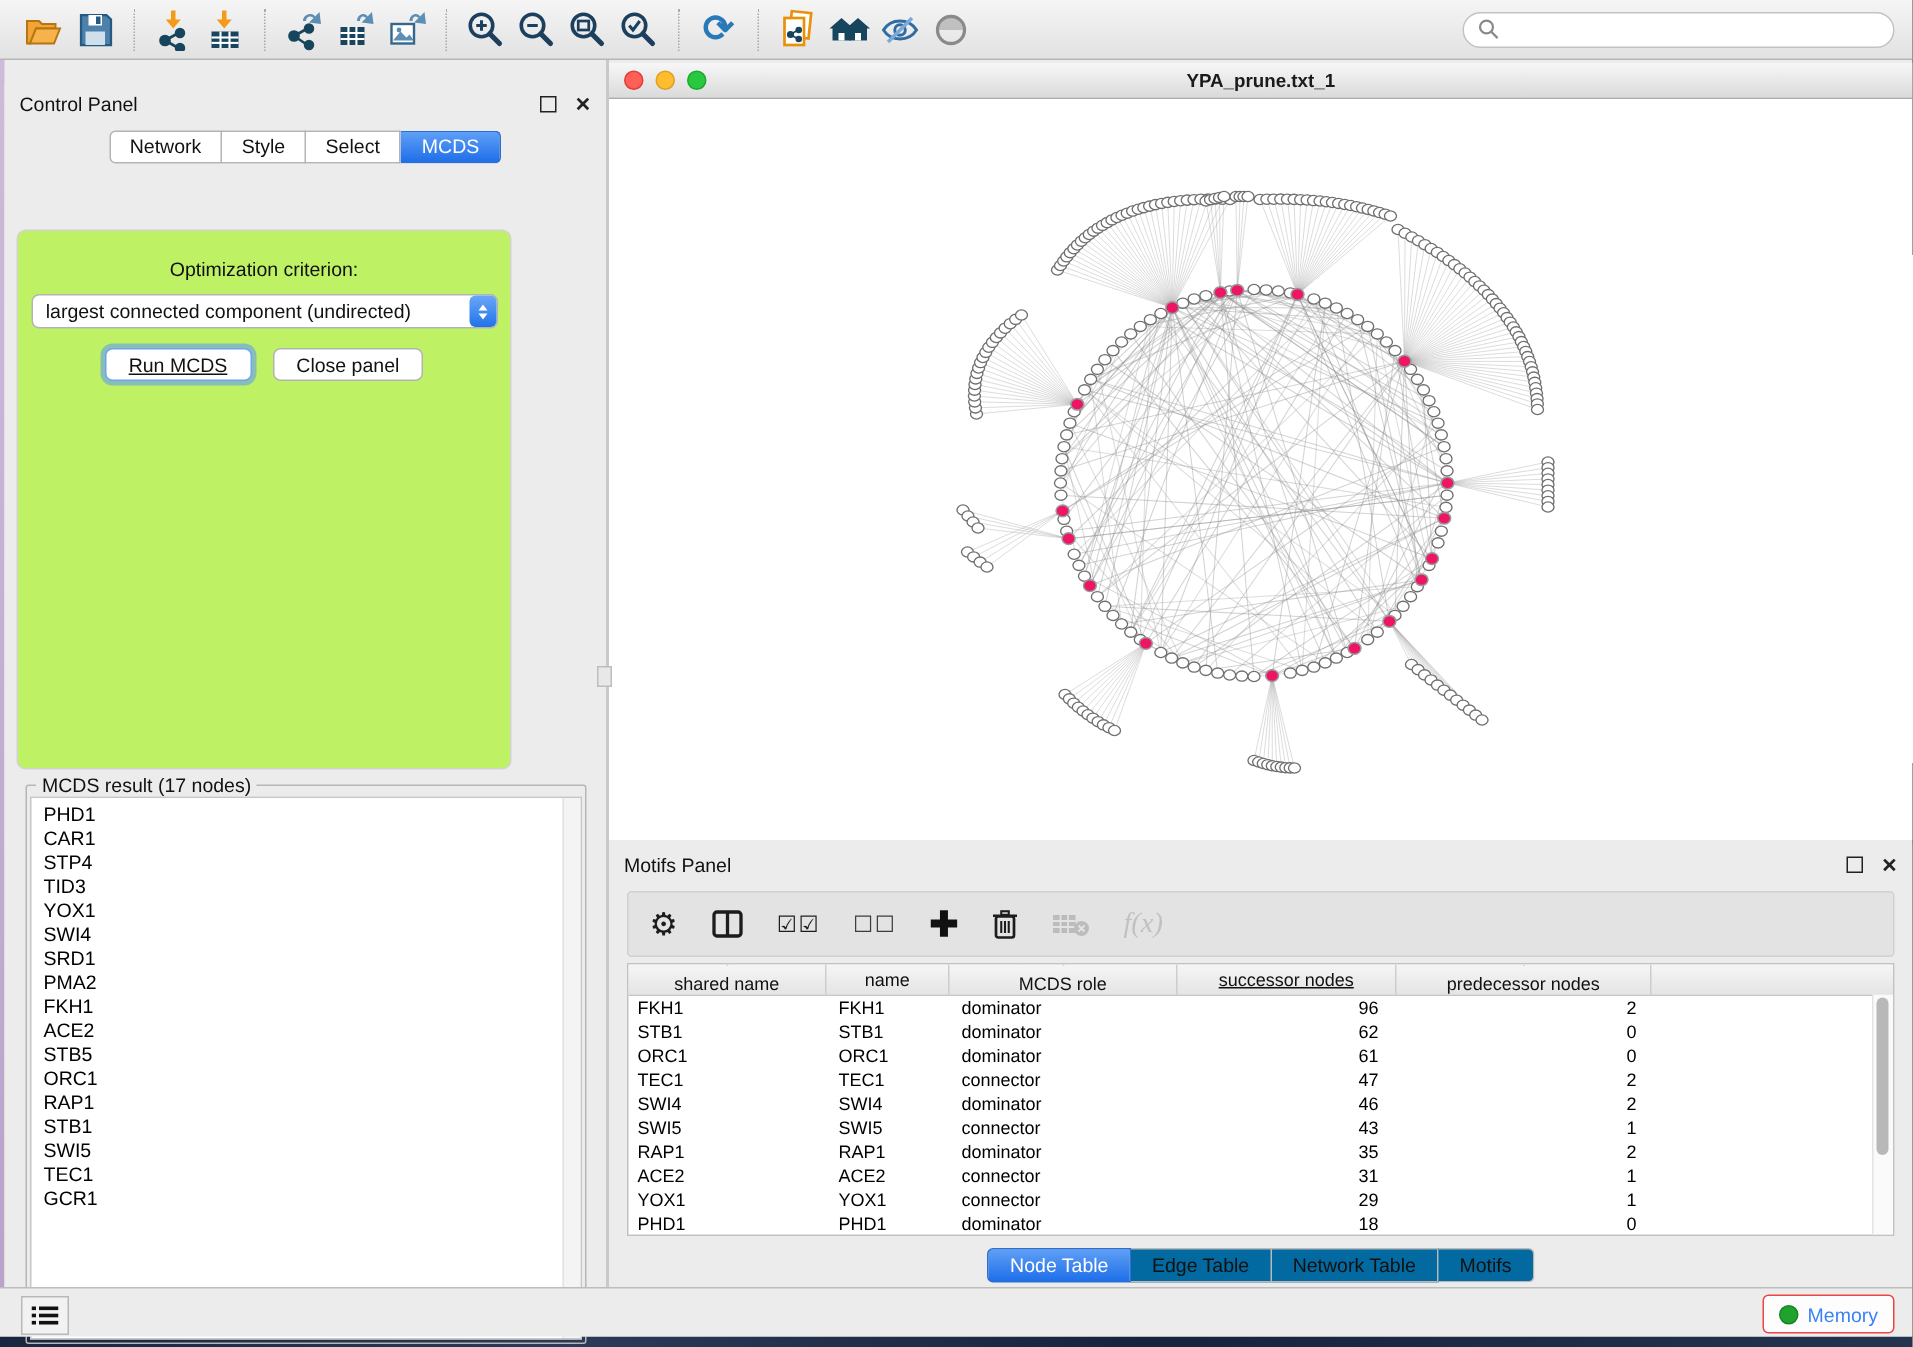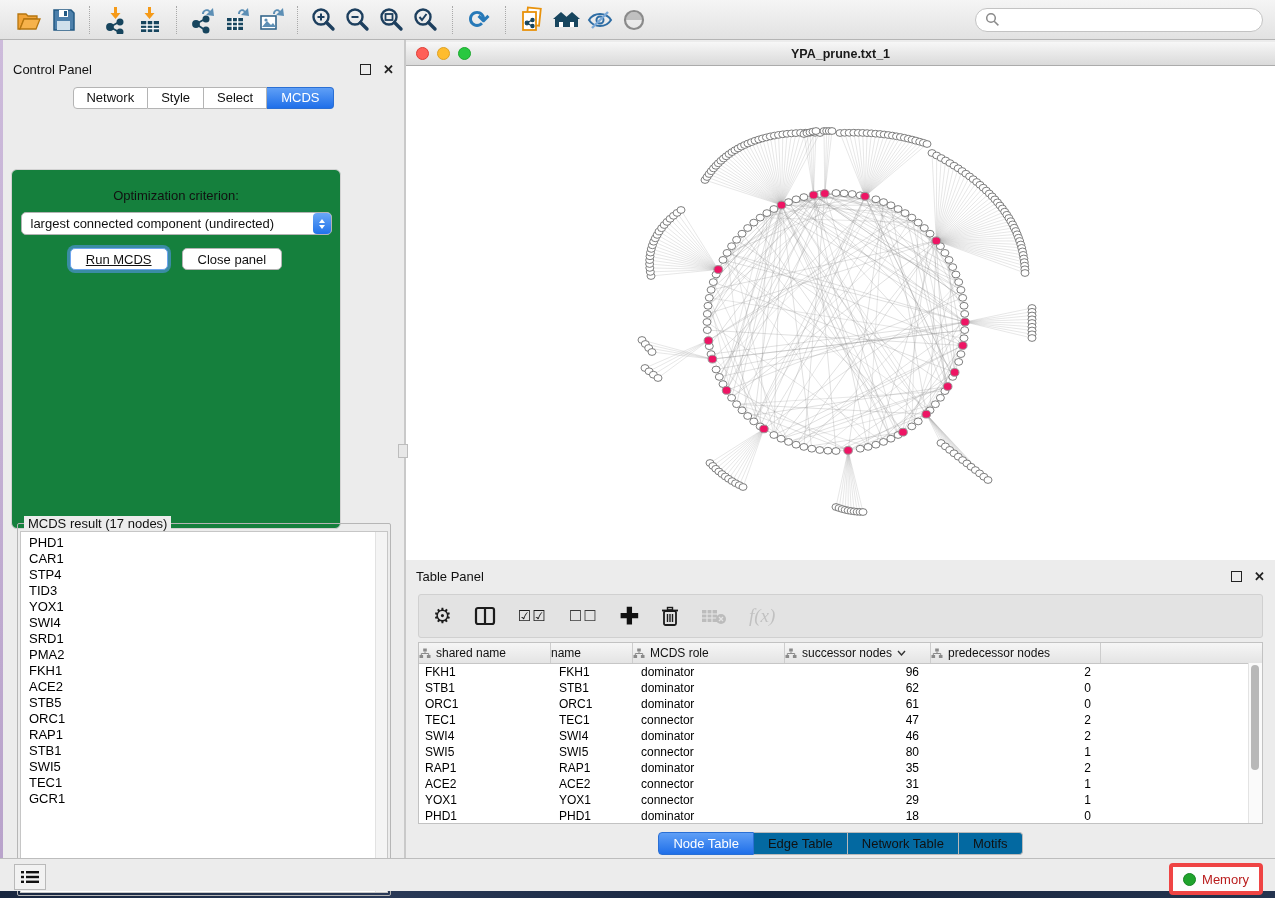--- a/index.html
+++ b/index.html
@@ -24,22 +24,22 @@
   .panel-head{height:26px;display:flex;align-items:center;padding:0 10px;font-size:13px;color:#111;}
   .panel-head .ttl{flex:1;}
   .float-btn{width:9px;height:9px;border:1.5px solid #222;margin-right:12px;}
   .close-btn{font-size:13px;font-weight:bold;color:#222;line-height:9px;}
   .cp-tabs{display:flex;justify-content:center;margin-top:5px;position:relative;z-index:2;}
   .tab{height:20px;line-height:20px;padding:0 13px;font-size:13px;background:#fff;
     border:1px solid #b4b4b4;border-left:none;color:#111;}
   .tab:first-child{border-left:1px solid #b4b4b4;border-radius:4px 0 0 4px;padding-left:12px;}
   .tab:last-child{border-radius:0 4px 4px 0;}
   .tab.sel{background:linear-gradient(#5f9ff6,#1f6fe9);color:#fff;border-color:#2a6fd4;padding-left:14px;}
-  .cp-inset{position:absolute;left:8px;top:97px;width:330px;height:360px;background:#15803d;
-    border:1px solid #d2d2d2;border-radius:6px;box-sizing:border-box;margin-top:16px;}
+  .cp-inset{position:absolute;left:8px;top:97px;width:330px;height:360px;background:#bef264;
+    border:1px solid #d2d2d2;border-radius:6px;box-sizing:border-box;}
   .opt-label{text-align:center;margin-top:18px;font-size:13px;color:#111;}
   .combo{position:relative;margin:9px auto 0;width:311px;height:23px;background:#fff;
     border:1px solid #b3b3b3;border-radius:5px;box-sizing:border-box;display:flex;align-items:center;}
   .combo .val{flex:1;font-size:13px;padding-left:9px;white-space:nowrap;overflow:hidden;}
   .combo .step{width:18px;height:21px;border-radius:4px;background:linear-gradient(#6aa7f7,#2173ea);
     display:flex;flex-direction:column;align-items:center;justify-content:center;gap:2px;margin-right:0px;}
   .chev{width:0;height:0;border-left:3.5px solid transparent;border-right:3.5px solid transparent;}
   .chev.up{border-bottom:4px solid #fff;}
   .chev.dn{border-top:4px solid #fff;}
   .btn-row{display:flex;justify-content:center;gap:14px;margin-top:13px;}
@@ -72,38 +72,38 @@
   .table-panel{position:absolute;left:406px;top:563px;width:869px;height:295px;background:#ececec;}
   .tp-toolbar{position:absolute;left:12px;top:31px;right:12px;height:44px;background:#e3e3e3;
     border:1px solid #d0d0d0;border-radius:3px;display:flex;align-items:center;padding:0 14px;gap:22px;box-sizing:border-box;}
   .tpi{display:flex;align-items:center;justify-content:center;height:26px;}
   .tpi.dis{opacity:.45;}
   .fx{font:italic 19px "Liberation Serif",serif;color:#999;}
   .tbl{position:absolute;left:12px;top:79px;right:12px;bottom:34px;background:#fff;border:1px solid #c2c2c2;
     overflow:hidden;box-sizing:border-box;}
   .tbl-head{display:flex;height:20px;background:linear-gradient(#f6f6f6,#e4e4e4);border-bottom:1px solid #c6c6c6;
     font-size:12px;color:#111;}
-  .th{display:flex;align-items:center;gap:5px;border-right:1px solid #cdcdcd;box-sizing:border-box;}
+  .th{display:flex;align-items:center;justify-content:center;gap:5px;border-right:1px solid #cdcdcd;box-sizing:border-box;flex-direction:column;}
   .tbl-body{font-size:12px;color:#000;}
   .tr{display:flex;height:16px;align-items:center;}
   .td{box-sizing:border-box;white-space:nowrap;overflow:hidden;}
   .tbl-scroll{position:absolute;right:0;top:20px;bottom:0;width:13px;background:#fafafa;border-left:1px solid #e3e3e3;}
   .tbl-thumb{position:absolute;left:2px;top:2px;width:8px;height:105px;background:#b8b8b8;border-radius:4px;}
   .tp-tabs{position:absolute;left:0;right:0;bottom:3px;display:flex;justify-content:center;}
   .tp-tab{height:21px;line-height:21px;padding:0 14px;background:#0369a1;border:1px solid #b9b9b9;border-left:none;font-size:13px;}
   .tp-tab:first-child{border-left:1px solid #b9b9b9;border-radius:4px 0 0 4px;}
   .tp-tab:last-child{border-radius:0 4px 4px 0;}
   .tp-tab.sel{background:linear-gradient(#5f9ff6,#1f6fe9);color:#fff;border-color:#2a6fd4;}
   
   .statusbar{position:absolute;left:0;top:858px;width:1275px;height:33px;background:#ececec;
     border-top:1px solid #bdbdbd;box-sizing:border-box;}
   .list-btn{position:absolute;left:14px;top:5px;width:30px;height:24px;background:#f2f2f2;
     border:1px solid #b9b9b9;display:flex;align-items:center;justify-content:center;}
   .memory-btn{position:absolute;right:12px;top:4px;height:24px;padding:0 10px;background:#fdfdfd;
-    border:4px solid #ef4444;border-radius:4px;display:flex;align-items:center;gap:6px;font-size:13px;color:#b91c1c;}
+    border:1px solid #ef4444;border-radius:4px;display:flex;align-items:center;gap:6px;font-size:13px;color:#3b82f6;}
   .memdot{width:11px;height:11px;border-radius:50%;background:#1fa32c;border:1px solid #168423;}
 </style>
 </head>
 <body>
 
 <div class="screen">
 
   <div class="toolbar">
     <div class="tbi">
       <svg width="28" height="26" viewBox="0 0 28 26">
@@ -973,21 +973,21 @@
         <ellipse cx="357.9" cy="362.9" rx="4.3" ry="3.9" fill="#ee1564" stroke="#9a9a9a" stroke-width="1"></ellipse>
         <ellipse cx="320.6" cy="324.4" rx="4.3" ry="3.9" fill="#ee1564" stroke="#9a9a9a" stroke-width="1"></ellipse>
         <ellipse cx="306.4" cy="293.1" rx="4.3" ry="3.9" fill="#ee1564" stroke="#9a9a9a" stroke-width="1"></ellipse>
         <ellipse cx="302.4" cy="274.6" rx="4.3" ry="3.9" fill="#ee1564" stroke="#9a9a9a" stroke-width="1"></ellipse>
         <ellipse cx="312.2" cy="203.5" rx="4.3" ry="3.9" fill="#ee1564" stroke="#9a9a9a" stroke-width="1"></ellipse>
       </svg>
   </div>
 
   <div class="table-panel">
     <div class="panel-head">
-      <span class="ttl">Table Panel</span>
+      <span class="ttl">Motifs Panel</span>
       <span class="float-btn"></span>
       <span class="close-btn">✕</span>
     </div>
     <div class="tp-toolbar">
       <span class="tpi" style="font-size:21px;color:#1c1c1c;">⚙</span>
       <span class="tpi">
         <svg width="22" height="20" viewBox="0 0 22 20">
             <rect x="2" y="2" width="18" height="16" rx="2" fill="none" stroke="#1c1c1c" stroke-width="2.2"></rect>
             <line x1="11" y1="2" x2="11" y2="18" stroke="#1c1c1c" stroke-width="2.2"></line>
           </svg>
@@ -1034,21 +1034,21 @@
           </div>
           <div class="th" style="width: 152px;">
             <svg width="12" height="11" viewBox="0 0 12 11">
               <rect x="4.2" y="0.5" width="3.6" height="3" fill="#8a8a8a"></rect>
               <rect x="0.5" y="7" width="3.6" height="3" fill="#8a8a8a"></rect>
               <rect x="7.9" y="7" width="3.6" height="3" fill="#8a8a8a"></rect>
               <path d="M6 3.5 V5.5 M2.3 7 V5.5 H9.7 V7" stroke="#8a8a8a" fill="none"></path>
             </svg>
             <span>MCDS role</span>
           </div>
-          <div class="th" style="width: 146px;">
+          <div class="th" style="width: 146px; text-decoration: underline;">
             <svg width="12" height="11" viewBox="0 0 12 11">
               <rect x="4.2" y="0.5" width="3.6" height="3" fill="#8a8a8a"></rect>
               <rect x="0.5" y="7" width="3.6" height="3" fill="#8a8a8a"></rect>
               <rect x="7.9" y="7" width="3.6" height="3" fill="#8a8a8a"></rect>
               <path d="M6 3.5 V5.5 M2.3 7 V5.5 H9.7 V7" stroke="#8a8a8a" fill="none"></path>
             </svg>
             <span>successor nodes</span>
             <svg width="9" height="6" viewBox="0 0 9 6">
               <path d="M1 1 L4.5 5 L8 1" fill="none" stroke="#333" stroke-width="1.4"></path>
             </svg>
@@ -1097,21 +1097,21 @@
             <div class="td" style="width: 132px; text-align: left; padding: 0px 0px 0px 6px;">SWI4</div>
             <div class="td" style="width: 82px; text-align: left; padding: 0px 0px 0px 8px;">SWI4</div>
             <div class="td" style="width: 152px; text-align: left; padding: 0px 0px 0px 8px;">dominator</div>
             <div class="td" style="width: 146px; text-align: right; padding: 0px 12px 0px 0px;">46</div>
             <div class="td" style="width: 170px; text-align: right; padding: 0px 10px 0px 0px;">2</div>
           </div>
           <div class="tr">
             <div class="td" style="width: 132px; text-align: left; padding: 0px 0px 0px 6px;">SWI5</div>
             <div class="td" style="width: 82px; text-align: left; padding: 0px 0px 0px 8px;">SWI5</div>
             <div class="td" style="width: 152px; text-align: left; padding: 0px 0px 0px 8px;">connector</div>
-            <div class="td" style="width: 146px; text-align: right; padding: 0px 12px 0px 0px;">80</div>
+            <div class="td" style="width: 146px; text-align: right; padding: 0px 12px 0px 0px;">43</div>
             <div class="td" style="width: 170px; text-align: right; padding: 0px 10px 0px 0px;">1</div>
           </div>
           <div class="tr">
             <div class="td" style="width: 132px; text-align: left; padding: 0px 0px 0px 6px;">RAP1</div>
             <div class="td" style="width: 82px; text-align: left; padding: 0px 0px 0px 8px;">RAP1</div>
             <div class="td" style="width: 152px; text-align: left; padding: 0px 0px 0px 8px;">dominator</div>
             <div class="td" style="width: 146px; text-align: right; padding: 0px 12px 0px 0px;">35</div>
             <div class="td" style="width: 170px; text-align: right; padding: 0px 10px 0px 0px;">2</div>
           </div>
           <div class="tr">

